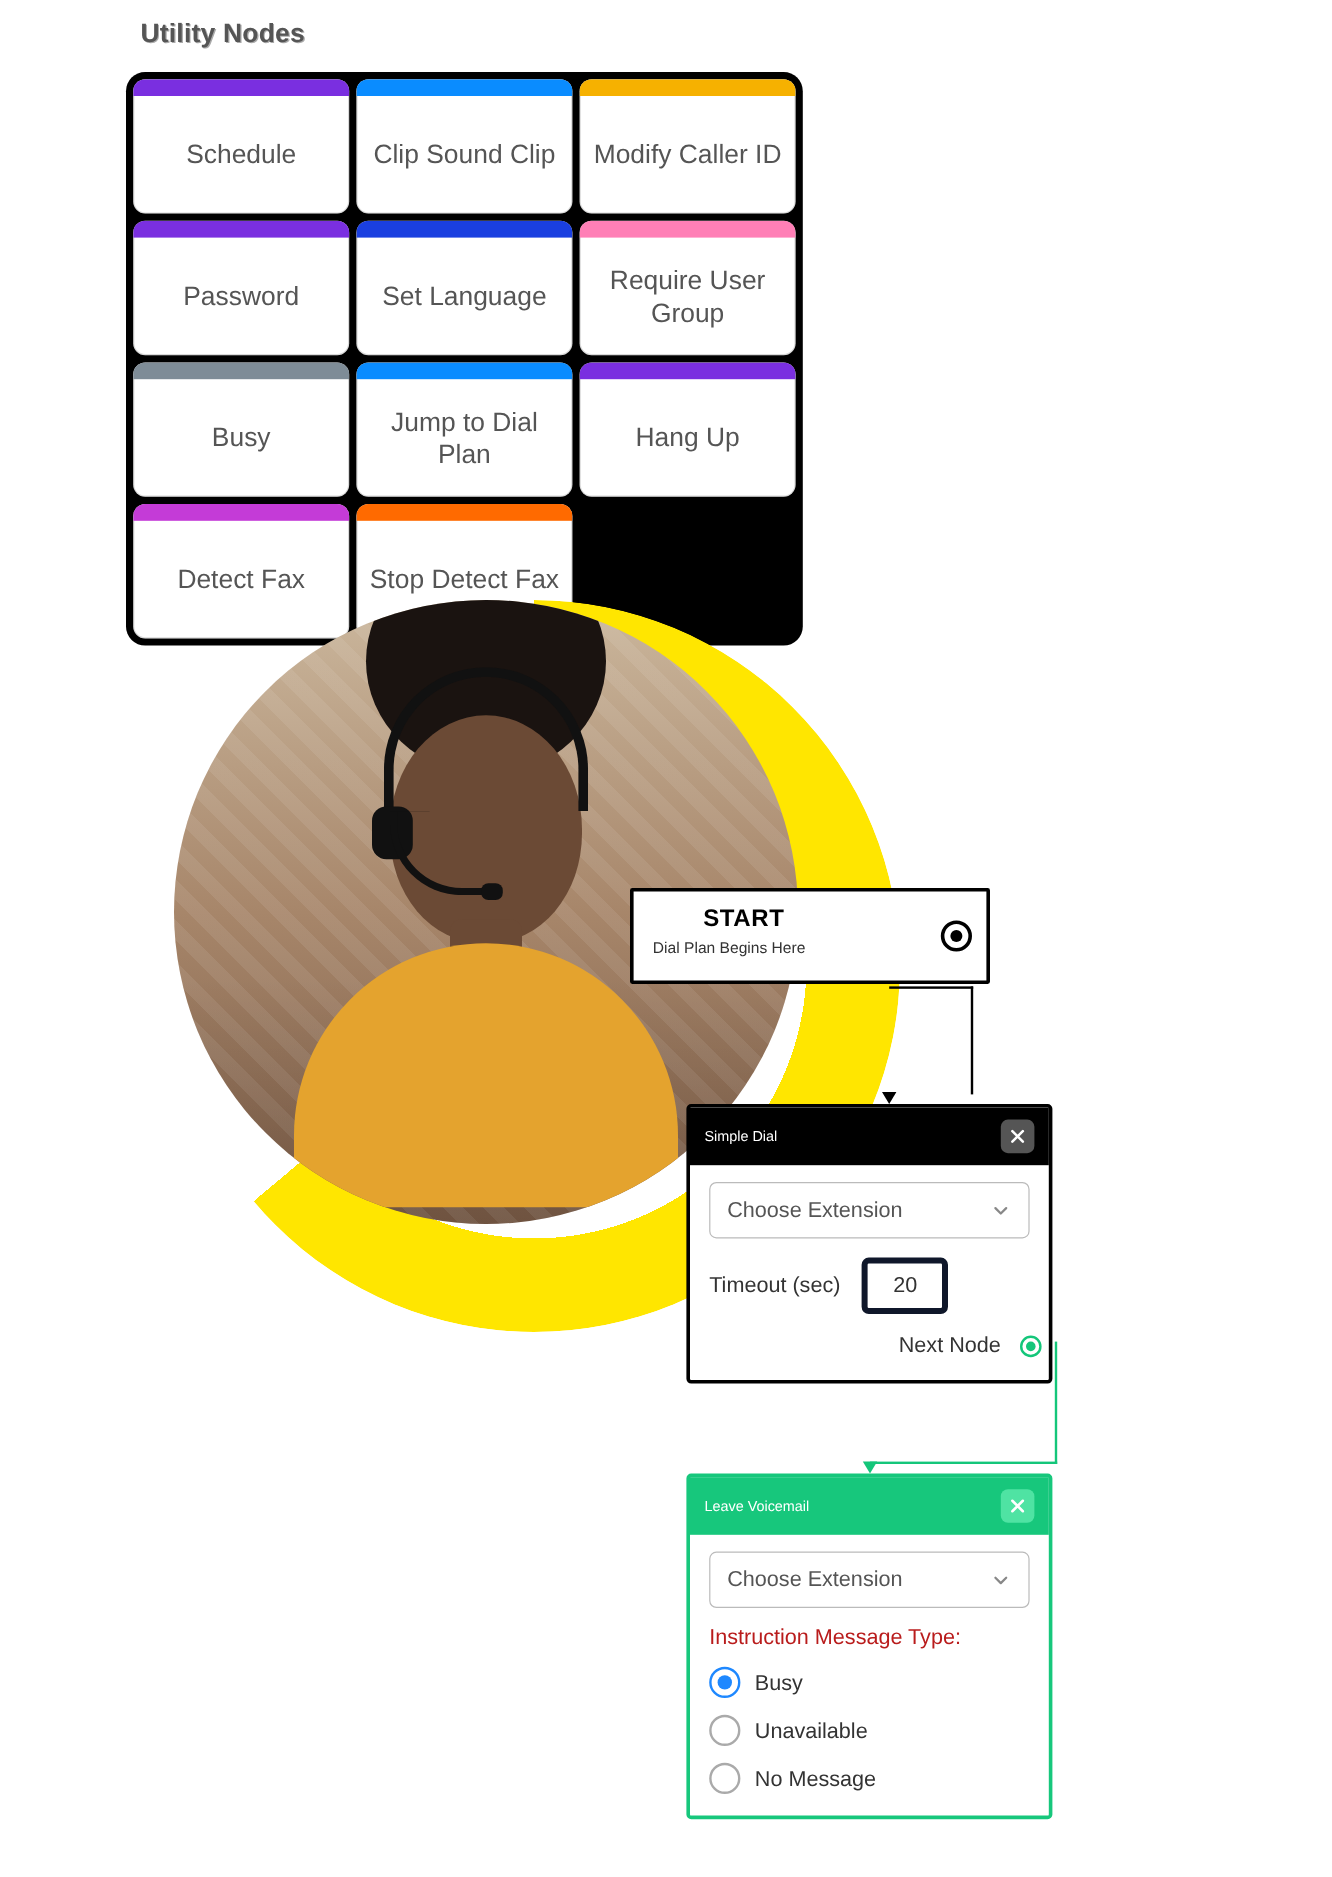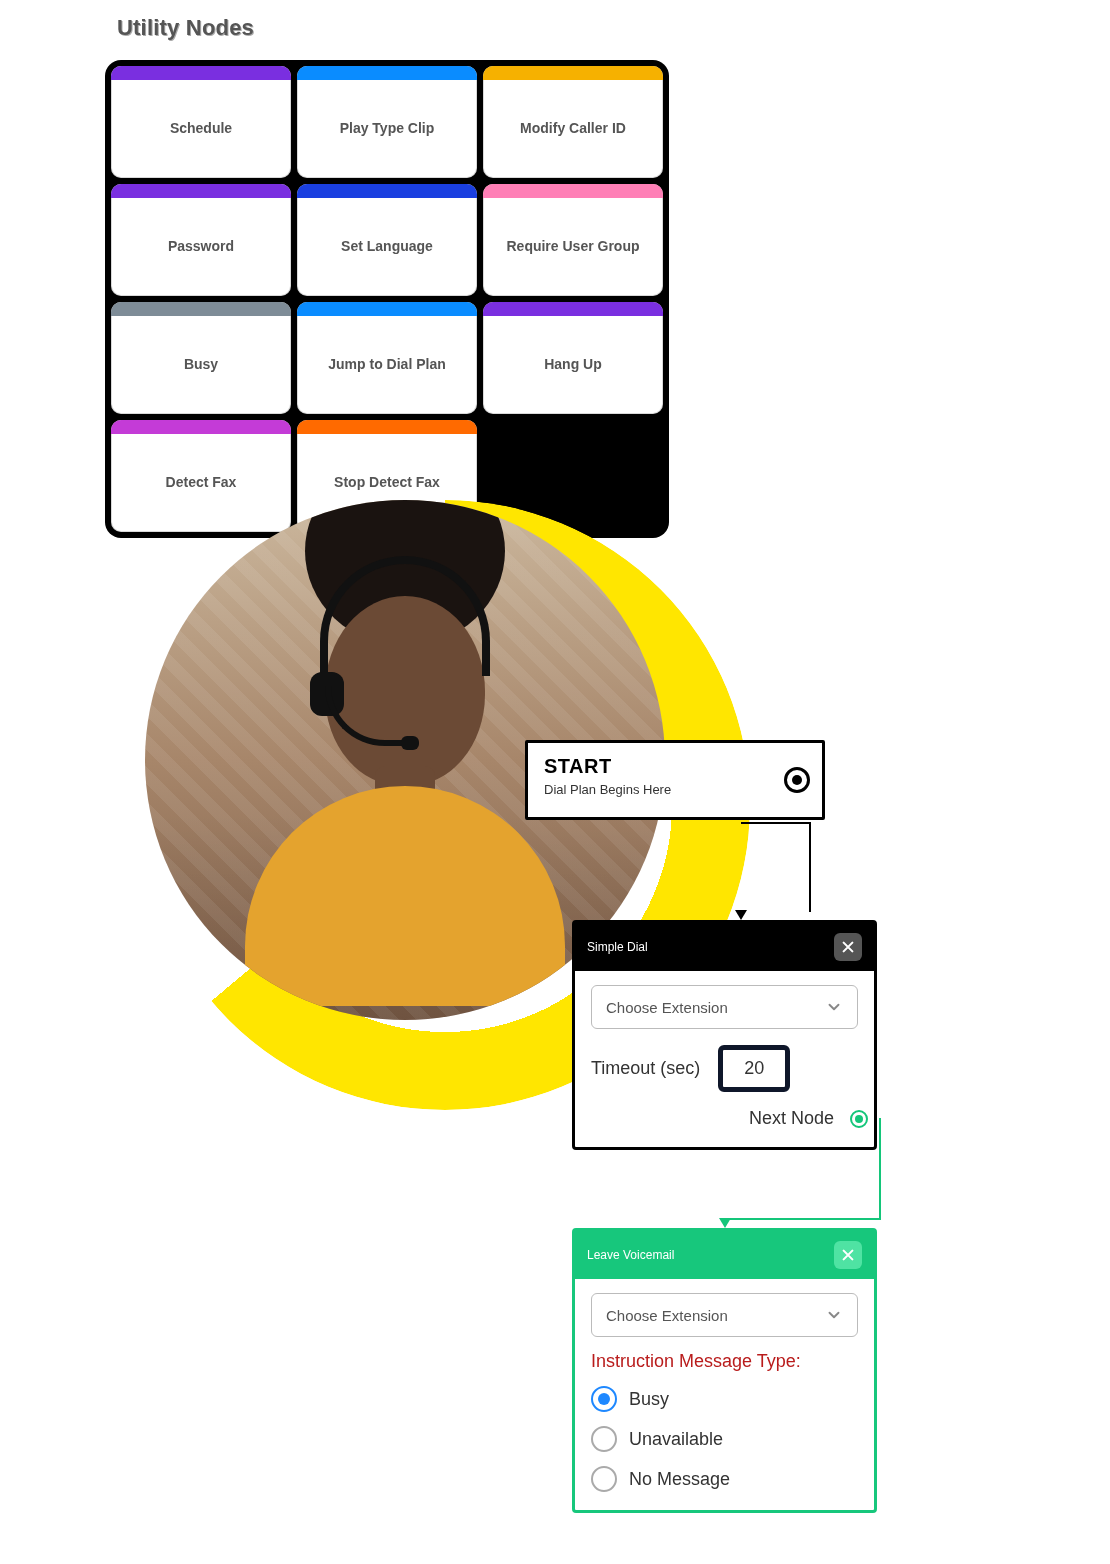--- a/index.html
+++ b/index.html
@@ -24,21 +24,21 @@
   }
   .node {
     background: #fff; border-radius: 10px;
     display: flex; flex-direction: column; overflow: hidden;
     cursor: pointer;
     box-shadow: inset 0 0 0 1px rgba(0,0,0,.15);
   }
   .node .bar { height: 14px; width: 100%; }
   .node .lbl {
     flex: 1; display: flex; align-items: center; justify-content: center;
-    text-align: center; font-size: 14px; color: #555; padding: 0 10px; line-height: 1.25; font-weight: bold;
+    text-align: center; font-size: 22px; color: #555; padding: 0 10px; line-height: 1.25;
   }
 
   
   .arc {
     position: absolute; left: 140px; top: 500px; width: 610px; height: 610px;
     border-radius: 50%;
     background: conic-gradient(from 360deg, #ffe600 0deg 230deg, transparent 170deg 360deg);
     -webkit-mask: radial-gradient(circle, transparent 0 227px, #000 227px);
             mask: radial-gradient(circle, transparent 0 227px, #000 227px);
   }
@@ -90,21 +90,21 @@
   .arrowhead { position:absolute; width:0; height:0; }
   .arrowhead.black { border-left:6px solid transparent; border-right:6px solid transparent; border-top:10px solid #000; }
   .arrowhead.green { border-left:6px solid transparent; border-right:6px solid transparent; border-top:10px solid #14c67a; }
 
   
   .start {
     position:absolute; left:525px; top:740px; width:300px; height:80px;
     background:#fff; border:3px solid #000; border-radius:2px;
     padding:12px 16px;
   }
-  .start .title { font-size:20px; font-weight:700; color:#000; letter-spacing:.5px; }
+  .start .title { font-size:20px; font-weight:700; color:#000; letter-spacing:.5px;margin-left:42px; }
   .start .sub { font-size:13px; color:#333; margin-top:4px; }
   .start .port {
     position:absolute; right:12px; top:50%; transform:translateY(-50%);
     width:26px; height:26px; border-radius:50%; border:3px solid #000; background:#fff;
     display:flex; align-items:center; justify-content:center;
   }
   .start .port::after { content:""; width:10px; height:10px; background:#000; border-radius:50%; }
 
   
   .panel {
@@ -114,21 +114,21 @@
   .panel .titlebar { display:flex; align-items:center; justify-content:space-between;
     padding:10px 12px; color:#fff; font-size:12px; font-weight:400; }
   .panel .titlebar .xbtn {
     width:28px; height:28px; border-radius:6px; display:flex; align-items:center; justify-content:center;
     cursor:pointer; font-size:18px; line-height:1;
   }
   .panel .body { padding:14px 16px 18px; }
   .select {
     display:flex; align-items:center; justify-content:space-between;
     border:1px solid #bbb; border-radius:6px; padding:12px 14px; color:#555;
-    font-size:15px; cursor:pointer; background:#fff;
+    font-size:18px; cursor:pointer; background:#fff;
   }
   .chev { width:18px; height:18px; }
   .chev svg { width:18px; height:18px; fill:#888; }
   .row { display:flex; align-items:center; gap:18px; margin-top:16px; }
   .row .lab { font-size:18px; color:#333; }
   .numbox {
     border:5px solid #0f172a; border-radius:6px; padding:8px 0; width:72px; text-align:center;
     font-size:18px; color:#333;
   }
   .nextnode {
@@ -164,21 +164,21 @@
 
   <div class="hdr">Utility Nodes</div>
 
   <div class="nodesgrid" id="nodesgrid">
       <div class="node">
         <div class="bar" style="background:#7a2fe0"></div>
         <div class="lbl">Schedule</div>
       </div>
       <div class="node">
         <div class="bar" style="background:#0a8cff"></div>
-        <div class="lbl">Play Type Clip</div>
+        <div class="lbl">Clip Sound Clip</div>
       </div>
       <div class="node">
         <div class="bar" style="background:#f6b100"></div>
         <div class="lbl">Modify Caller ID</div>
       </div>
       <div class="node">
         <div class="bar" style="background:#7a2fe0"></div>
         <div class="lbl">Password</div>
       </div>
       <div class="node">

